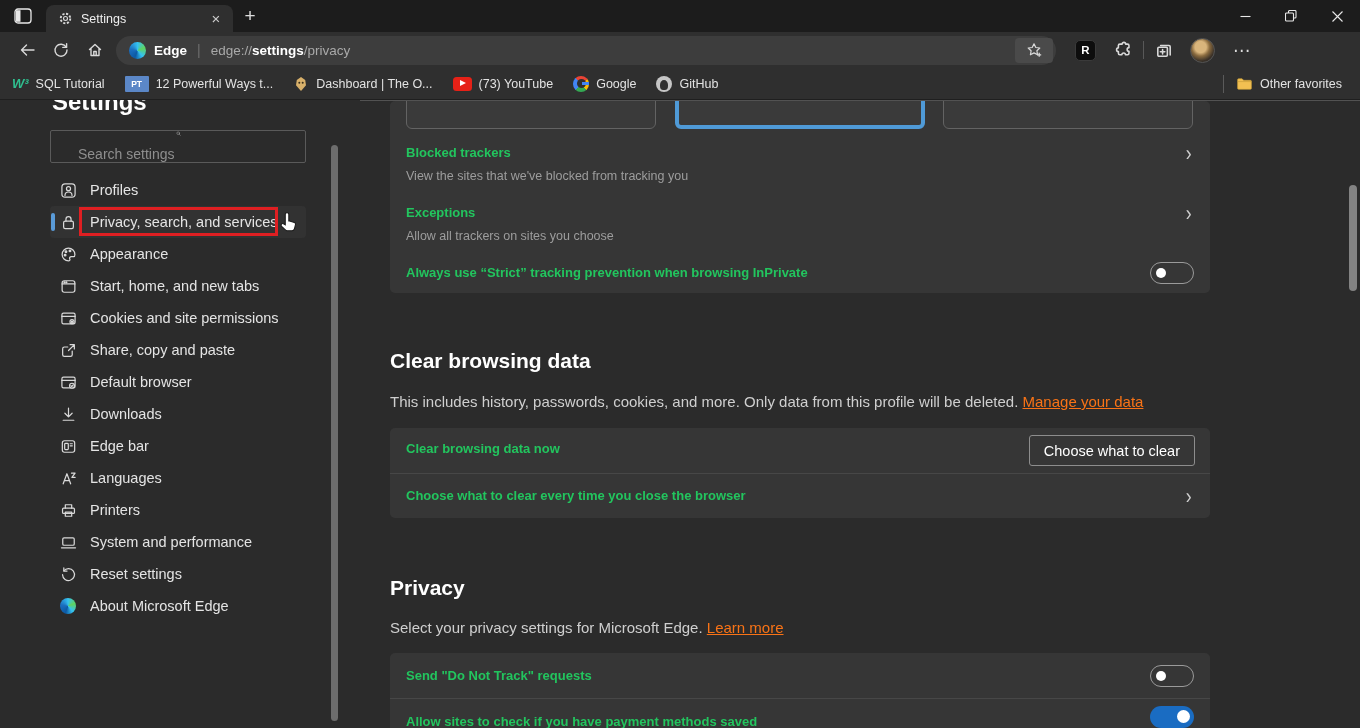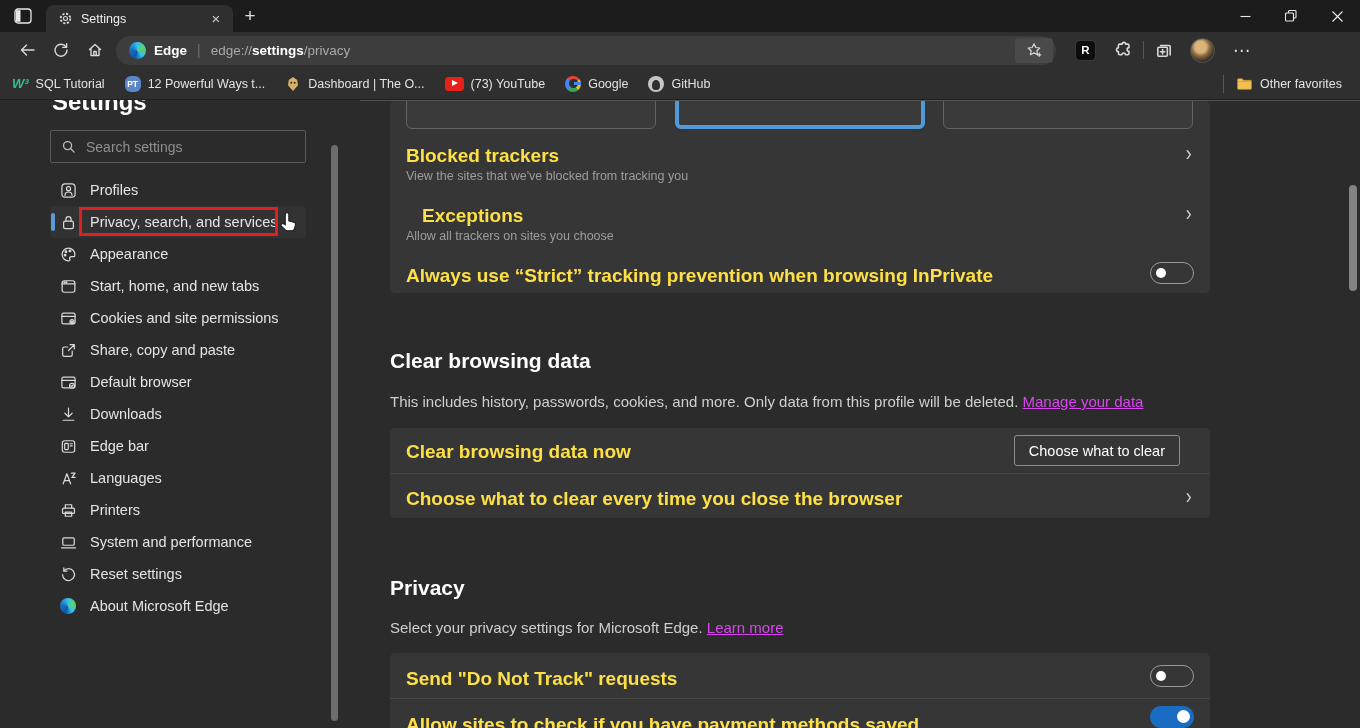--- a/index.html
+++ b/index.html
@@ -34,39 +34,39 @@
   .tool-ico { width:32px; height:30px; display:flex; align-items:center; justify-content:center; }
   .tb-divider { width:1px; height:18px; background:#585858; margin:0 4px; }
   .avatar { width:25px; height:25px; border-radius:50%; margin:0 10px;
     background:radial-gradient(circle at 42% 35%, #d9b57c 0 28%, #8a6b3f 45%, #3a3128 70%, #23201c 100%); border:1px solid #555; }
   .more-btn { color:#ddd; font-size:17px; letter-spacing:1px; width:34px; text-align:center; }
 
   
   .bookmarks { height:32px; background:#2f2f2f; display:flex; align-items:center; padding:0 12px; border-bottom:1px solid #1f1f1f; }
   .bm-item { display:flex; align-items:center; gap:7px; margin-right:20px; color:#e3e3e3; font-size:12.5px; white-space:nowrap; }
   .bm-w3 { color:#2fbf8f; font-weight:700; font-size:13px; font-style:italic; }
-  .bm-pt { width:16px; height:16px; background:#5b87c7; border-radius:6px; color:#fff; font-size:8.5px; font-weight:700; display:flex; align-items:center; justify-content:center; }
+  .bm-pt { width:24px; height:16px; background:#5b87c7; border-radius:1px; color:#fff; font-size:8.5px; font-weight:700; display:flex; align-items:center; justify-content:center; }
   .bm-yt { width:19px; height:14px; background:#e62117; border-radius:3.5px; position:relative; }
   .bm-yt::after { content:""; position:absolute; left:7px; top:3.5px; border-left:6px solid #fff; border-top:3.5px solid transparent; border-bottom:3.5px solid transparent; }
   .bm-g { width:16px; height:16px; border-radius:50%; position:relative;
     background:conic-gradient(from -40deg,#ea4335 0 95deg,#fbbc05 95deg 180deg,#34a853 180deg 265deg,#4285f4 265deg 360deg); }
   .bm-g::after { content:""; position:absolute; inset:3.5px; background:#2f2f2f; border-radius:50%; }
   .bm-g::before { content:""; position:absolute; right:0; top:6.5px; width:7px; height:3px; background:#4285f4; z-index:1; }
   .bm-gh { width:16px; height:16px; border-radius:50%; background:#c6c6c6; position:relative; }
   .bm-gh::after { content:""; position:absolute; inset:4px 4px 2px 4px; background:#2f2f2f; border-radius:50% 50% 40% 40%; }
   .bm-spacer { flex:1; }
   .bm-div { width:1px; height:18px; background:#5a5a5a; margin-right:12px; }
 
   
   .app { position:relative; height:628px; background:#2b2b2b; overflow:hidden; }
 
   
   .sidebar { position:absolute; left:0; top:0; width:360px; height:100%; }
   .settings-title { position:absolute; left:52px; top:-12px; color:#fff; font-size:24px; font-weight:700; }
-  .searchbox { position:absolute; left:50px; top:30px; width:256px; height:33px; border:1px solid #5a5a5a; border-radius:2px; background:#2b2b2b; display:flex; align-items:center; padding:0 10px; gap:10px; }
+  .searchbox { position:absolute; left:50px; top:30px; width:256px; height:33px; border:1px solid #5a5a5a; border-radius:2px; background:#2b2b2b; display:flex; align-items:center; padding:0 10px; gap:10px;flex-direction:column; }
   .searchbox svg { stroke:#bdbdbd; fill:none; stroke-width:1.4; stroke-linecap:round; }
   .searchbox input { background:transparent; border:none; outline:none; color:#e5e5e5; font-size:14px; width:200px; font-family:inherit; }
   .searchbox input::placeholder { color:#8f8f8f; }
   .nav { position:absolute; left:0; top:74px; width:360px; }
   .nav-item { position:relative; margin-left:50px; width:256px; height:32px; display:flex; align-items:center; gap:13px; padding-left:9px; border-radius:4px; color:#e4e4e4; font-size:14.5px; white-space:nowrap; }
   .nav-item.selected { background:#323232; }
   .nicon { width:18px; height:18px; display:flex; align-items:center; justify-content:center; flex:none; }
   .nicon svg { stroke:#d9d9d9; fill:none; stroke-width:1.15; stroke-linecap:round; stroke-linejoin:round; }
   .sel-pill { position:absolute; left:1px; top:7px; width:3.5px; height:18px; border-radius:2px; background:#5a9bd8; }
   .red-annot { position:absolute; left:29px; top:1px; width:199px; height:29px; border:3px solid #df1f22; }
@@ -75,30 +75,30 @@
     background:conic-gradient(from 200deg,#0c59a4 0deg,#1b6fc0 80deg,#35c1f1 160deg,#5fd35f 230deg,#35c1f1 300deg,#0c59a4 360deg); }
   .side-scroll { position:absolute; left:331px; top:45px; width:7px; height:576px; background:#6d6d6d; border-radius:4px; }
 
   
   .content { position:absolute; left:360px; top:0; right:0; bottom:0; }
   .content-topline { position:absolute; left:0; top:0; right:0; height:1px; background:#7a7a7a; opacity:.5; }
   .panel { position:absolute; left:30px; width:820px; background:#363636; border-radius:5px; }
   .panel1 { top:1px; height:192px; overflow:hidden; }
   .tp-card { position:absolute; top:-16px; width:250px; height:44px; background:#3a3a3a; border:1px solid #636363; border-radius:6px; }
   .tp-card.selected { border:4px solid #4f9ad7; }
-  .row-title { position:absolute; color:#fde047; font-size:19px; font-weight:700; white-space:nowrap; }
+  .row-title { position:absolute; color:#22c55e; font-size:13px; font-weight:700; white-space:nowrap; }
   .row-desc { position:absolute; color:#9d9d9d; font-size:12.5px; white-space:nowrap; }
   .chev { position:absolute; right:18px; color:#cfcfcf; font-size:22px; font-weight:300; line-height:1; transform:scaleX(.8); }
   .section-h { position:absolute; left:30px; color:#fff; font-size:21px; font-weight:700; }
   .section-d { position:absolute; left:30px; color:#cfcfcf; font-size:15px; white-space:nowrap; }
-  .link { color:#d946ef; text-decoration:underline; }
+  .link { color:#f97316; text-decoration:underline; }
   .panel2 { top:328px; height:90px; }
   .panel3 { top:553px; height:130px; }
   .pdivider { position:absolute; left:0; right:0; height:1px; background:#474747; }
-  .btn { position:absolute; right:30px; top:7px; height:31px; padding:0 14px; border:1px solid #8d8d8d; border-radius:3px; background:transparent; color:#fff; font-size:14.5px; font-family:inherit; }
+  .btn { position:absolute; right:15px; top:7px; height:31px; padding:0 14px; border:1px solid #8d8d8d; border-radius:3px; background:transparent; color:#fff; font-size:14.5px; font-family:inherit; }
   .toggle { position:absolute; right:16px; width:44px; height:22px; border-radius:11px; }
   .toggle.off { border:1px solid #9a9a9a; }
   .toggle.off::after { content:""; position:absolute; left:5px; top:5px; width:10px; height:10px; border-radius:50%; background:#fff; }
   .toggle.on { background:#1a6cc2; }
   .toggle.on::after { content:""; position:absolute; right:4px; top:4px; width:13px; height:13px; border-radius:50%; background:#fff; }
   .page-scroll { position:absolute; right:3px; top:85px; width:8px; height:106px; background:#838383; border-radius:4px; }
 </style>
 </head>
 <body>
 
@@ -403,21 +403,21 @@
 
       <div class="panel panel1">
         <div class="tp-card" style="left:16px"></div>
         <div class="tp-card selected" style="left:285px"></div>
         <div class="tp-card" style="left:553px"></div>
 
         <div class="row-title" style="left:16px; top:44px">Blocked trackers</div>
         <span class="chev" style="top:42px">›</span>
         <div class="row-desc" style="left:16px; top:68px">View the sites that we've blocked from tracking you</div>
 
-        <div class="row-title" style="left:32px; top:104px">Exceptions</div>
+        <div class="row-title" style="left:16px; top:104px">Exceptions</div>
         <span class="chev" style="top:102px">›</span>
         <div class="row-desc" style="left:16px; top:128px">Allow all trackers on sites you choose</div>
 
         <div class="row-title" style="left:16px; top:164px">Always use “Strict” tracking prevention when browsing InPrivate</div>
         <div class="toggle off" style="top:161px"></div>
       </div>
 
       <div class="section-h" style="top:249px">Clear browsing data</div>
       <div class="section-d" style="top:293px"><span>This includes history, passwords, cookies, and more. Only data from this profile will be deleted. </span><a class="link">Manage your data</a></div>
 

